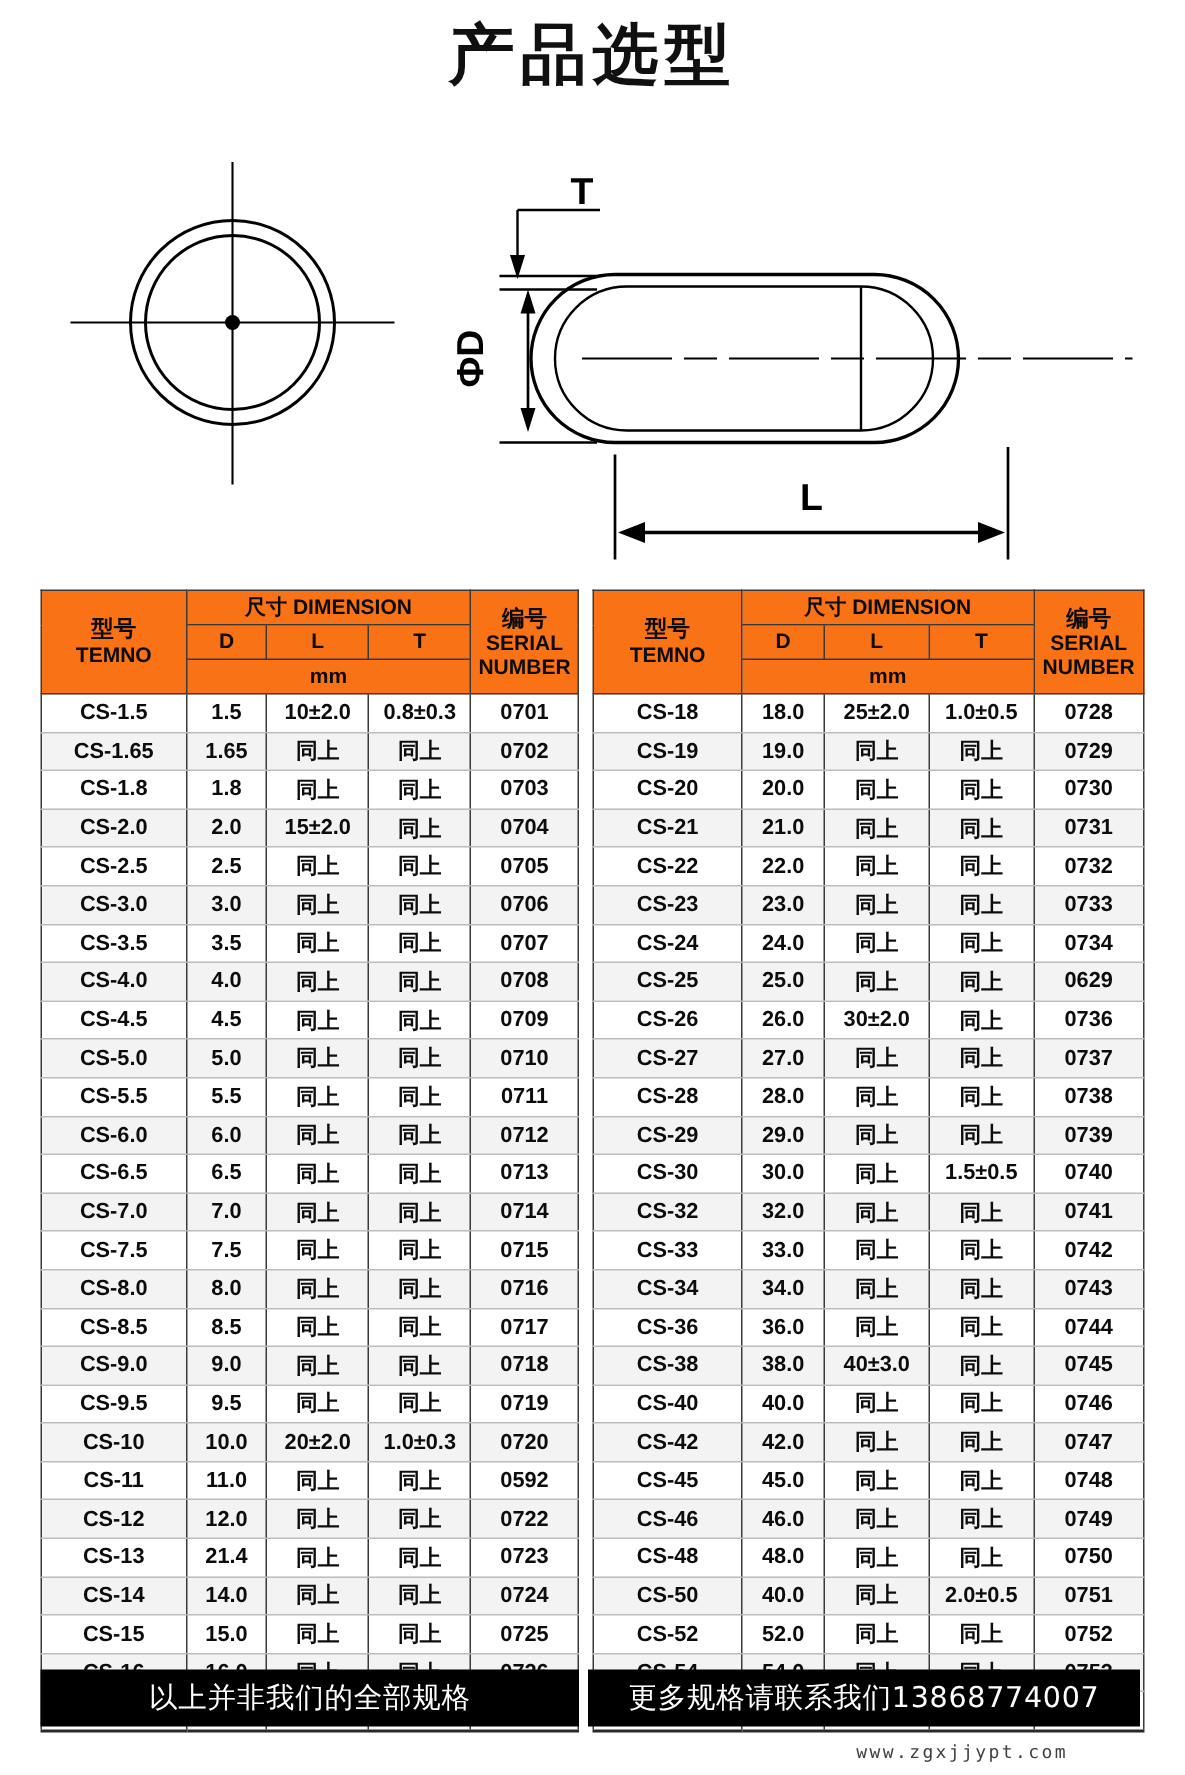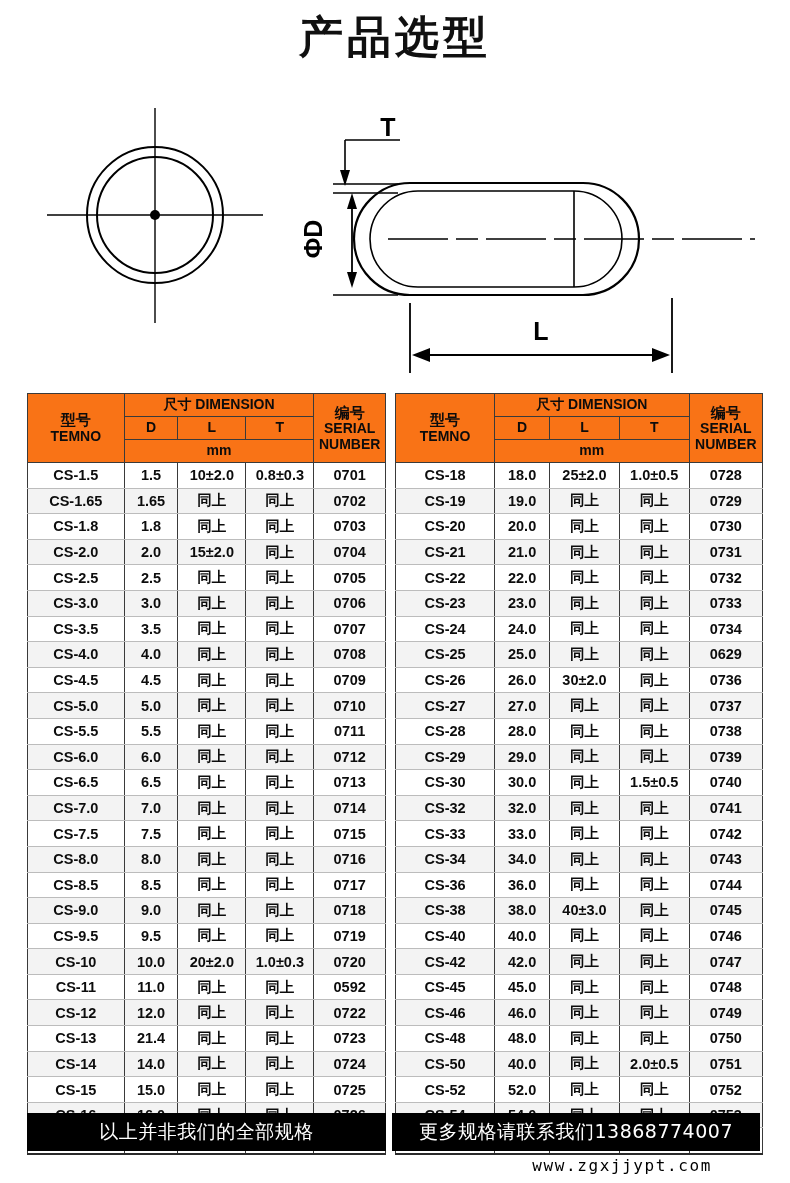--- a/index.html
+++ b/index.html
@@ -133,23 +133,23 @@
     font-family: "DejaVu Sans", "Liberation Sans", sans-serif;
     letter-spacing: 0.5px;
     white-space: nowrap;
   }
   .fbar.left  { width: 359px; }
   .fbar.right { width: 368px; }
 
   .watermark {
     position: absolute;
     right: 18px; bottom: 8px;
-    font-size: 16px;
+    font-size: 12px;
     letter-spacing: 1.6px;
-    color: #000000;
+    color: #404040;
     font-family: "DejaVu Sans Mono", "Liberation Mono", monospace;
   }
 </style>
 </head>
 <body>
 
 <div id="page">
 
   <div class="title-block">
     <div class="title-cn">产品选型</div>

